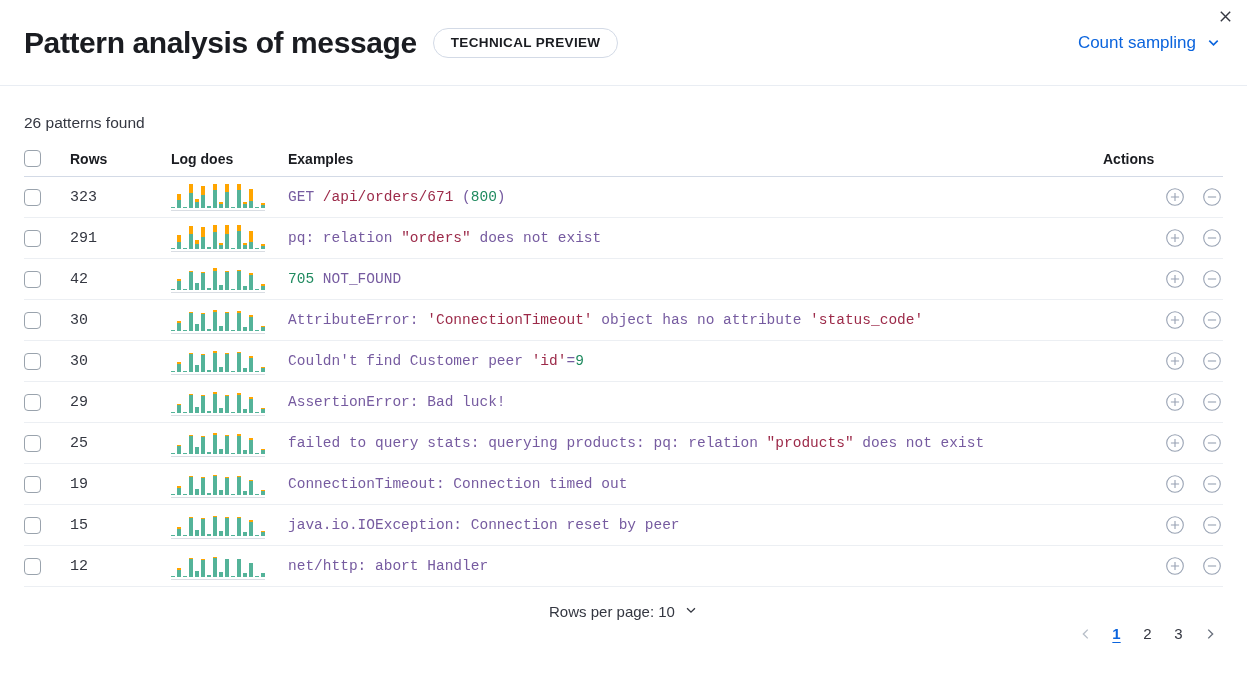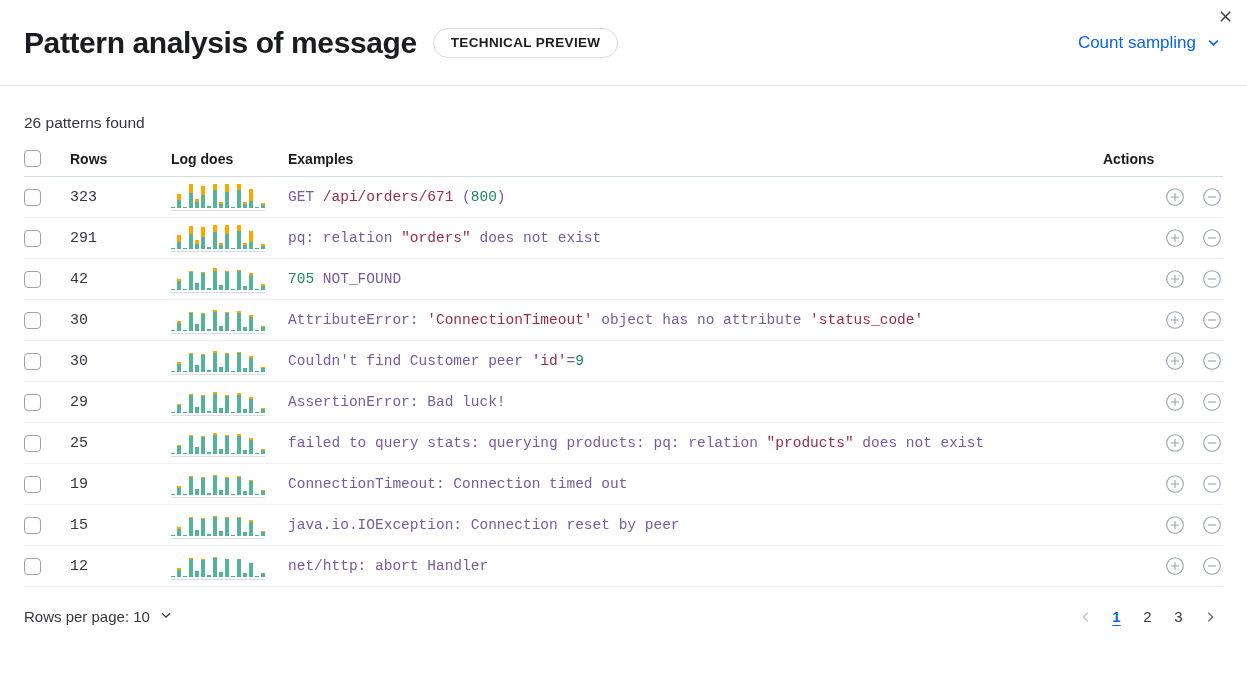--- a/index.html
+++ b/index.html
@@ -158,20 +158,21 @@
     vertical-align: middle;
     cursor: pointer;
     color: #98a2b3;
   }
 
   
   .footer {
     display: flex;
     align-items: center;
     padding: 16px 24px 0 12px;
+    flex-direction: column;
   }
   .rows-per-page {
     display: flex; align-items: center; gap: 9px;
     font-size: 15px; color: #343741; cursor: pointer;
     padding-left: 12px;
   }
   .pager {
     margin-left: auto;
     display: flex; align-items: center; gap: 4px;
   }

